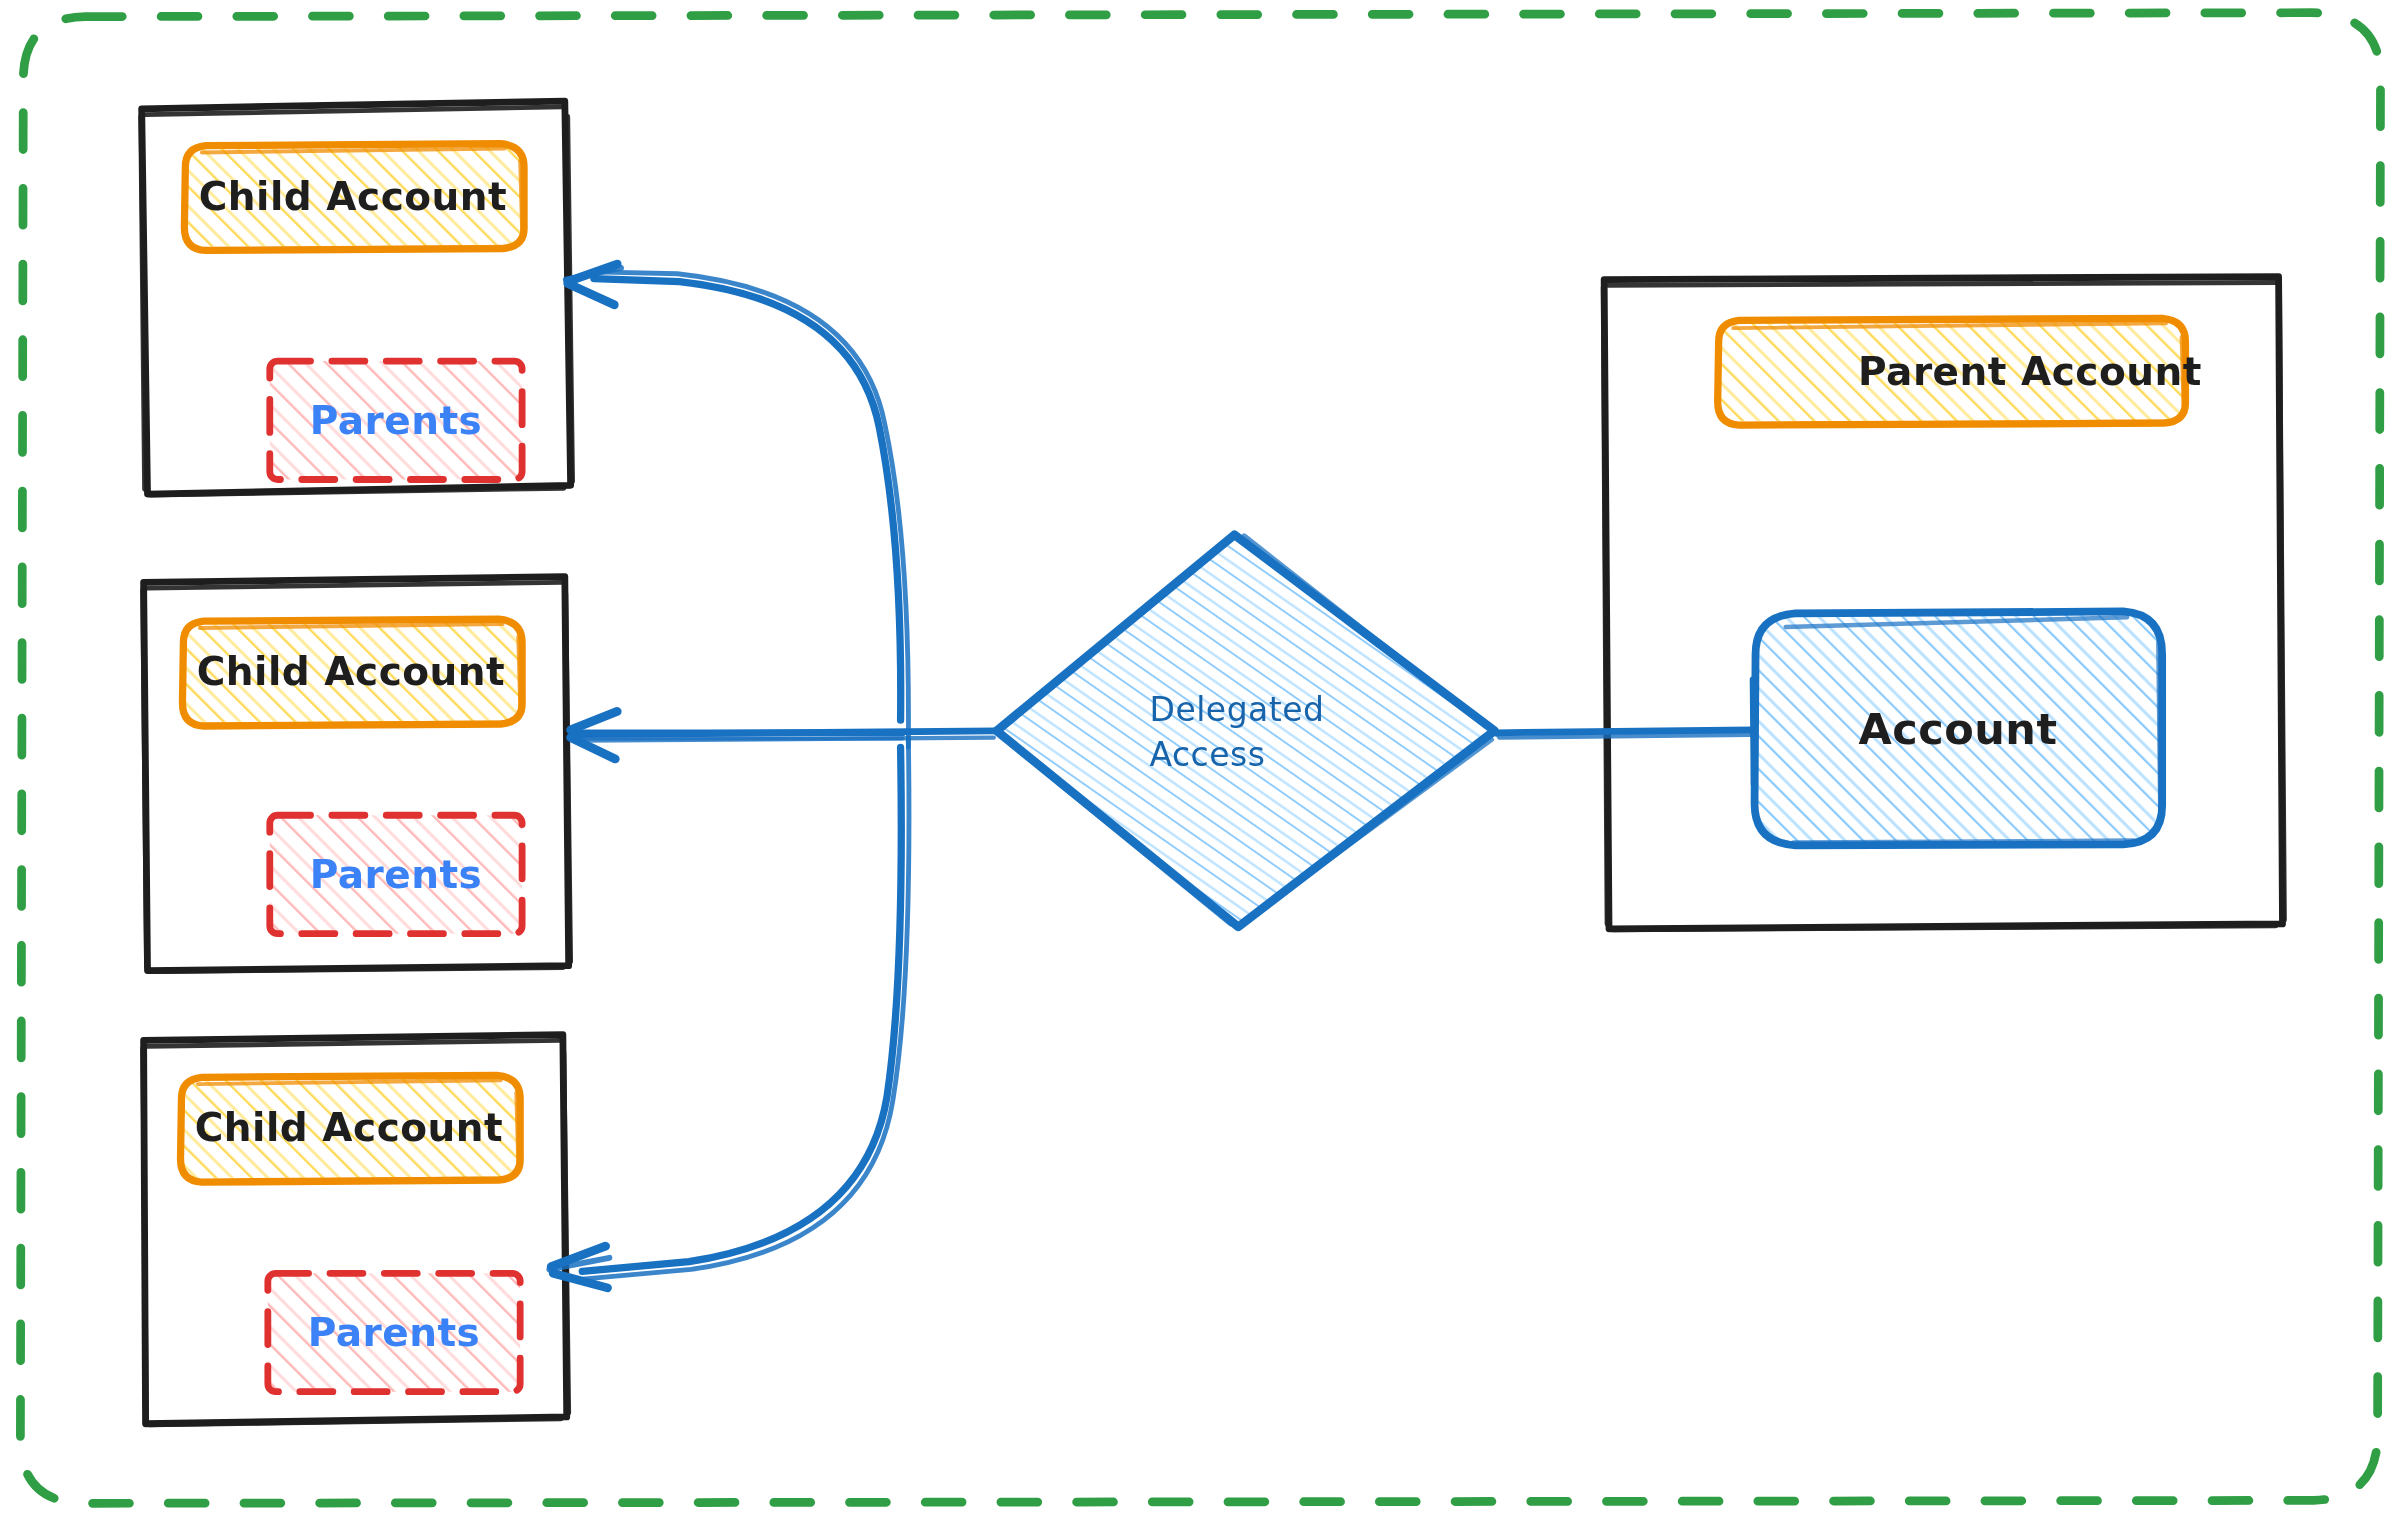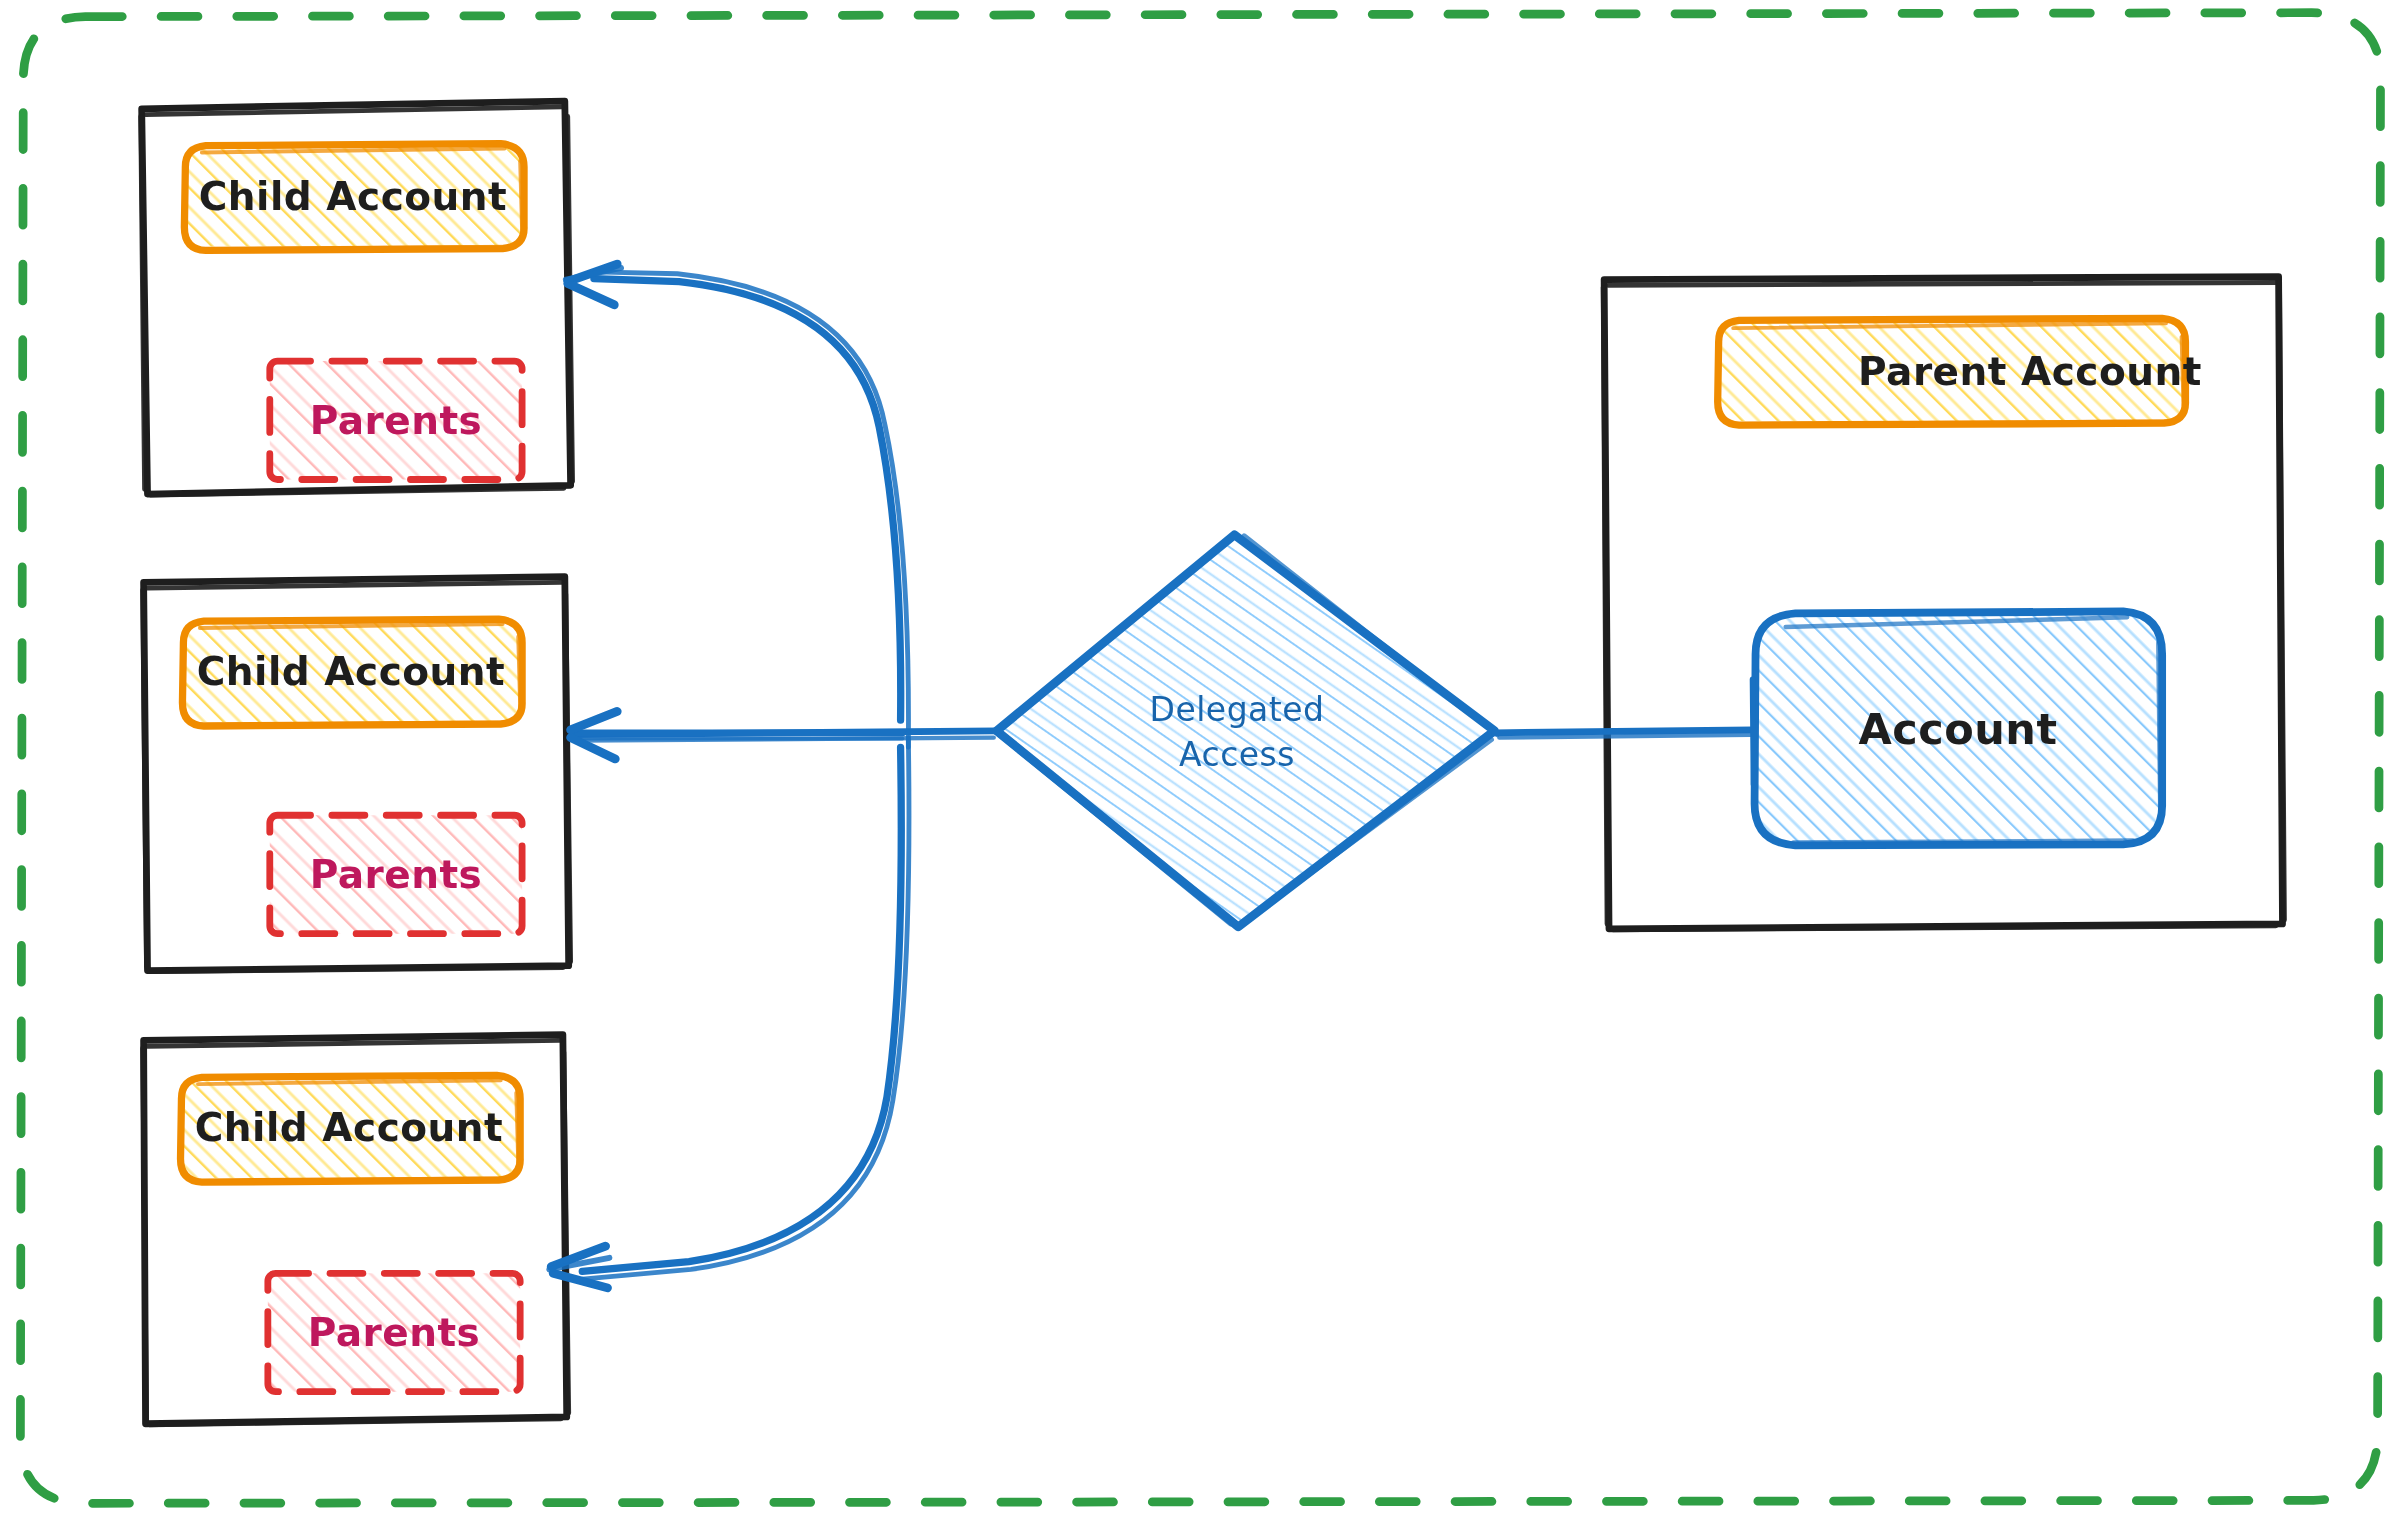--- a/index.html
+++ b/index.html
@@ -20,31 +20,31 @@
     position: absolute;
     left: 0; top: 0;
     width: 2397px;
     height: 1517px;
   }
   .lbl {
     position: absolute;
     display: flex;
     align-items: center;
     justify-content: center;
-    text-align: center;
+    text-align: left;
     pointer-events: none;
     white-space: pre-line;
     letter-spacing: 0.5px;
   }
   .lbl-dark {
     color: #1e1e1e;
     font-weight: 700;
   }
   .lbl-red {
-    color: #be185d;
+    color: #3b82f6;
     font-weight: 700;
   }
   .lbl-blue {
     color: #1864ab;
     font-weight: 400;
   }
   .f-child { font-size: 39px; }
   .f-parents { font-size: 39px; }
   .f-parent-acct { font-size: 39px; }
   .f-manager { font-size: 43px; }

